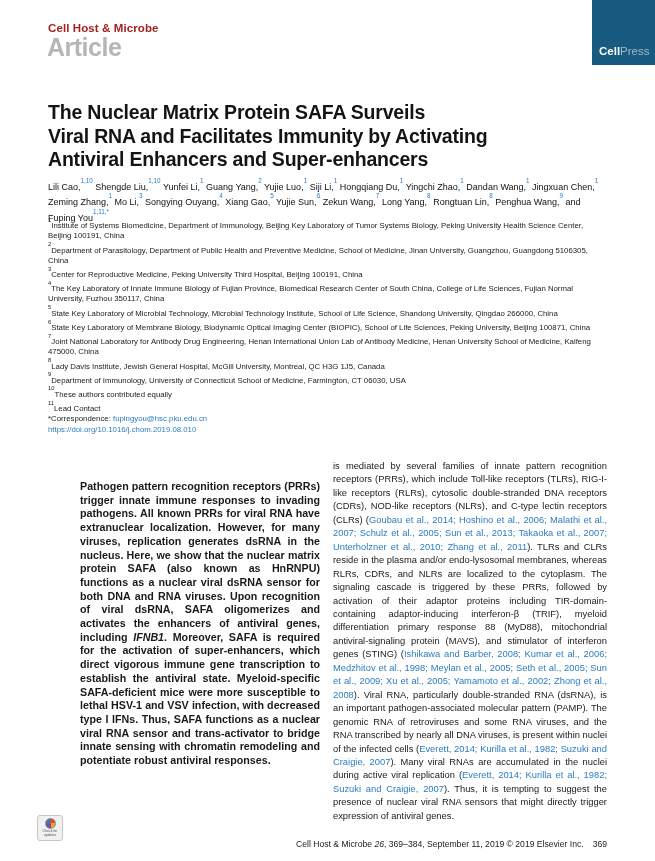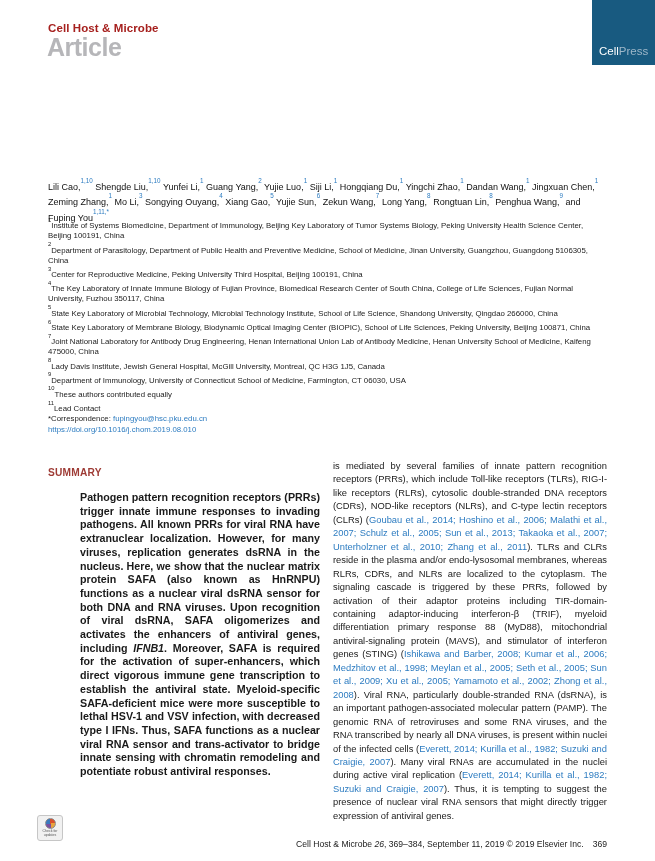--- a/index.html
+++ b/index.html
@@ -5,21 +5,21 @@
   * { margin:0; padding:0; box-sizing:border-box; }
   html,body { background:#ffffff; }
   body { font-family:"Liberation Sans", sans-serif; }
   .page { position:relative; width:655px; height:861px; background:#fff; overflow:hidden; }
 
   
   .journal-name { position:absolute; left:48px; top:22px; font-size:11.5px; font-weight:bold; color:#a6201e; letter-spacing:0.1px; }
   .article-type { position:absolute; left:47px; top:33px; font-size:25px; font-weight:bold; color:#b6b6b9; letter-spacing:-0.5px; }
   .cellpress-box { position:absolute; top:0; right:0; width:63px; height:65px; background:#185a80; cursor:pointer; }
   .cellpress-text { position:absolute; left:7px; bottom:8px; font-size:11.5px; }
-  .cellpress-text .c1 { color:#ffffff; font-weight:normal; }
+  .cellpress-text .c1 { color:#ffffff; font-weight:bold; }
   .cellpress-text .c2 { color:#9eb7c8; font-weight:normal; }
 
   
   .title { position:absolute; left:48px; top:101px; width:560px; font-size:19.5px; font-weight:bold; line-height:23.6px; color:#141414; letter-spacing:-0.2px; white-space:nowrap; }
   .authors { position:absolute; left:48px; top:178px; width:556px; font-size:9px; line-height:11.4px; color:#111; }
   .au { white-space:normal; }
   .asup { color:#2d7cc1; font-size:6.3px; position:relative; top:-3.2px; cursor:pointer; }
   .affs { position:absolute; left:48px; top:217px; width:556px; font-size:7.8px; line-height:10.5px; color:#222; }
   .affs sup { font-size:5.8px; position:relative; top:-2.4px; }
   .blue { color:#2d7cc1; text-decoration:none; cursor:pointer; }
@@ -50,20 +50,25 @@
 <body>
 
 <div class="page">
 
   <div class="journal-name">Cell Host &amp; Microbe</div>
   <div class="article-type">Article</div>
   <div class="cellpress-box">
     <div class="cellpress-text"><span class="c1">Cell</span><span class="c2">Press</span></div>
   </div>
 
+  <div class="title">
+    <div>The Nuclear Matrix Protein SAFA Surveils</div>
+    <div>Viral RNA and Facilitates Immunity by Activating</div>
+    <div>Antiviral Enhancers and Super-enhancers</div>
+  </div>
 
   <div class="authors">
     <span class="au"><span>Lili Cao,</span><sup class="asup">1,10</sup> </span>
     <span class="au"><span>Shengde Liu,</span><sup class="asup">1,10</sup> </span>
     <span class="au"><span>Yunfei Li,</span><sup class="asup">1</sup> </span>
     <span class="au"><span>Guang Yang,</span><sup class="asup">2</sup> </span>
     <span class="au"><span>Yujie Luo,</span><sup class="asup">1</sup> </span>
     <span class="au"><span>Siji Li,</span><sup class="asup">1</sup> </span>
     <span class="au"><span>Hongqiang Du,</span><sup class="asup">1</sup> </span>
     <span class="au"><span>Yingchi Zhao,</span><sup class="asup">1</sup> </span>
@@ -91,21 +96,20 @@
     <div><sup>7</sup><span>Joint National Laboratory for Antibody Drug Engineering, Henan International Union Lab of Antibody Medicine, Henan University School of Medicine, Kaifeng 475000, China</span></div>
     <div><sup>8</sup><span>Lady Davis Institute, Jewish General Hospital, McGill University, Montreal, QC H3G 1J5, Canada</span></div>
     <div><sup>9</sup><span>Department of Immunology, University of Connecticut School of Medicine, Farmington, CT 06030, USA</span></div>
     <div><sup>10</sup><span>These authors contributed equally</span></div>
     <div><sup>11</sup><span>Lead Contact</span></div>
     <div><span>*Correspondence: </span><span class="blue">fupingyou@hsc.pku.edu.cn</span></div>
     <div><span class="blue">https://doi.org/10.1016/j.chom.2019.08.010</span></div>
   </div>
 
   <div class="col-left">
-    <div class="sec-head">SUMMARY</div>
     <div class="summary-body"><span>Pathogen pattern recognition receptors (PRRs) trigger innate immune responses to invading pathogens. All known PRRs for viral RNA have extranuclear localization. However, for many viruses, replication generates dsRNA in the nucleus. Here, we show that the nuclear matrix protein SAFA (also known as HnRNPU) functions as a nuclear viral dsRNA sensor for both DNA and RNA viruses. Upon recognition of viral dsRNA, SAFA oligomerizes and activates the enhancers of antiviral genes, including </span><span class="gene">IFNB1</span><span>. Moreover, SAFA is required for the activation of super-enhancers, which direct vigorous immune gene transcription to establish the antiviral state. Myeloid-specific SAFA-deficient mice were more susceptible to lethal HSV-1 and VSV infection, with decreased type I IFNs. Thus, SAFA functions as a nuclear viral RNA sensor and trans-activator to bridge innate sensing with chromatin remodeling and potentiate robust antiviral responses.</span></div>
   </div>
 
   <div class="col-right">
     <div><span>is mediated by several families of innate pattern recognition receptors (PRRs), which include Toll-like receptors (TLRs), RIG-I-like receptors (RLRs), cytosolic double-stranded DNA receptors (CDRs), NOD-like receptors (NLRs), and C-type lectin receptors (CLRs) (</span><span class="cite">Goubau et al., 2014; Hoshino et al., 2006; Malathi et al., 2007; Schulz et al., 2005; Sun et al., 2013; Takaoka et al., 2007; Unterholzner et al., 2010; Zhang et al., 2011</span><span>). TLRs and CLRs reside in the plasma and/or endo-lysosomal membranes, whereas RLRs, CDRs, and NLRs are localized to the cytoplasm. The signaling cascade is triggered by these PRRs, followed by activation of their adaptor proteins including TIR-domain-containing adaptor-inducing interferon-β (TRIF), myeloid differentiation primary response 88 (MyD88), mitochondrial antiviral-signaling protein (MAVS), and stimulator of interferon genes (STING) (</span><span class="cite">Ishikawa and Barber, 2008; Kumar et al., 2006; Medzhitov et al., 1998; Meylan et al., 2005; Seth et al., 2005; Sun et al., 2009; Xu et al., 2005; Yamamoto et al., 2002; Zhong et al., 2008</span><span>). Viral RNA, particularly double-stranded RNA (dsRNA), is an important pathogen-associated molecular pattern (PAMP). The genomic RNA of retroviruses and some RNA viruses, and the RNA transcribed by nearly all DNA viruses, is present within nuclei of the infected cells (</span><span class="cite">Everett, 2014; Kurilla et al., 1982; Suzuki and Craigie, 2007</span><span>). Many viral RNAs are accumulated in the nuclei during active viral replication (</span><span class="cite">Everett, 2014; Kurilla et al., 1982; Suzuki and Craigie, 2007</span><span>). Thus, it is tempting to suggest the presence of nuclear viral RNA sensors that might directly trigger expression of antiviral genes.</span></div>
   </div>
 
   <div class="badge">
     <div class="badge-circle"></div>
     <div class="badge-text">Check for updates</div>

